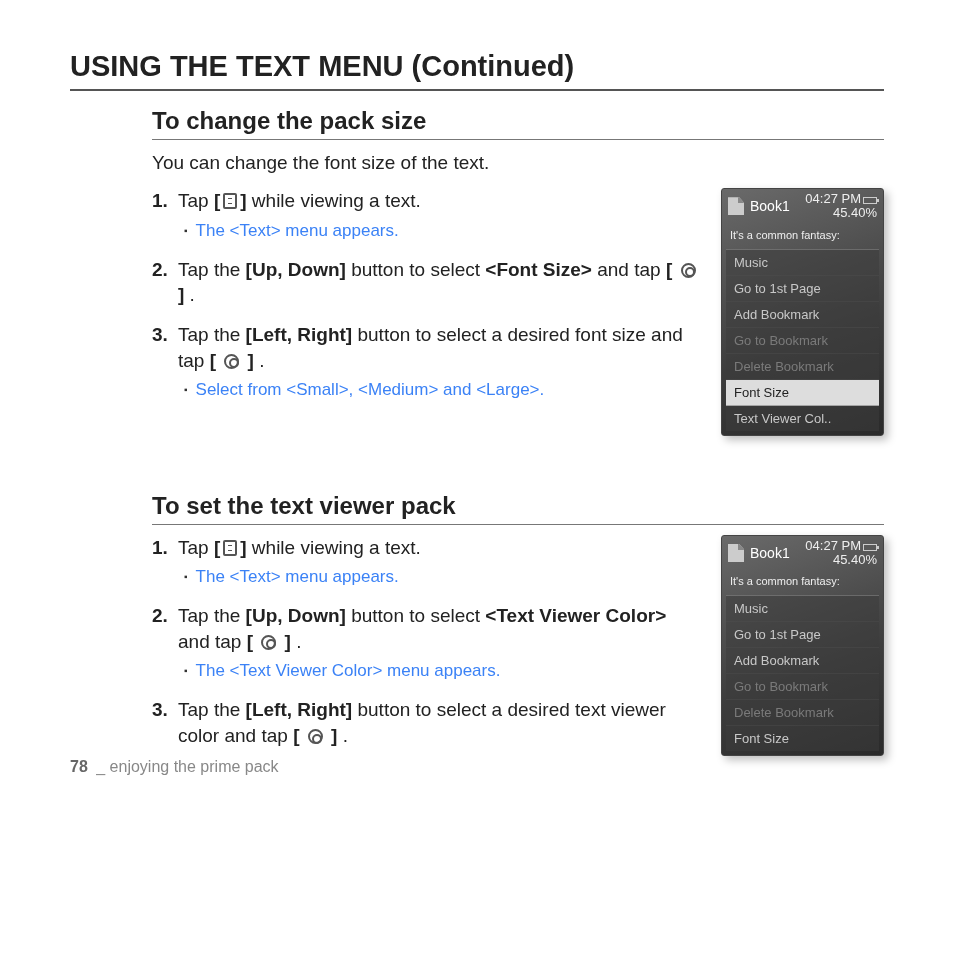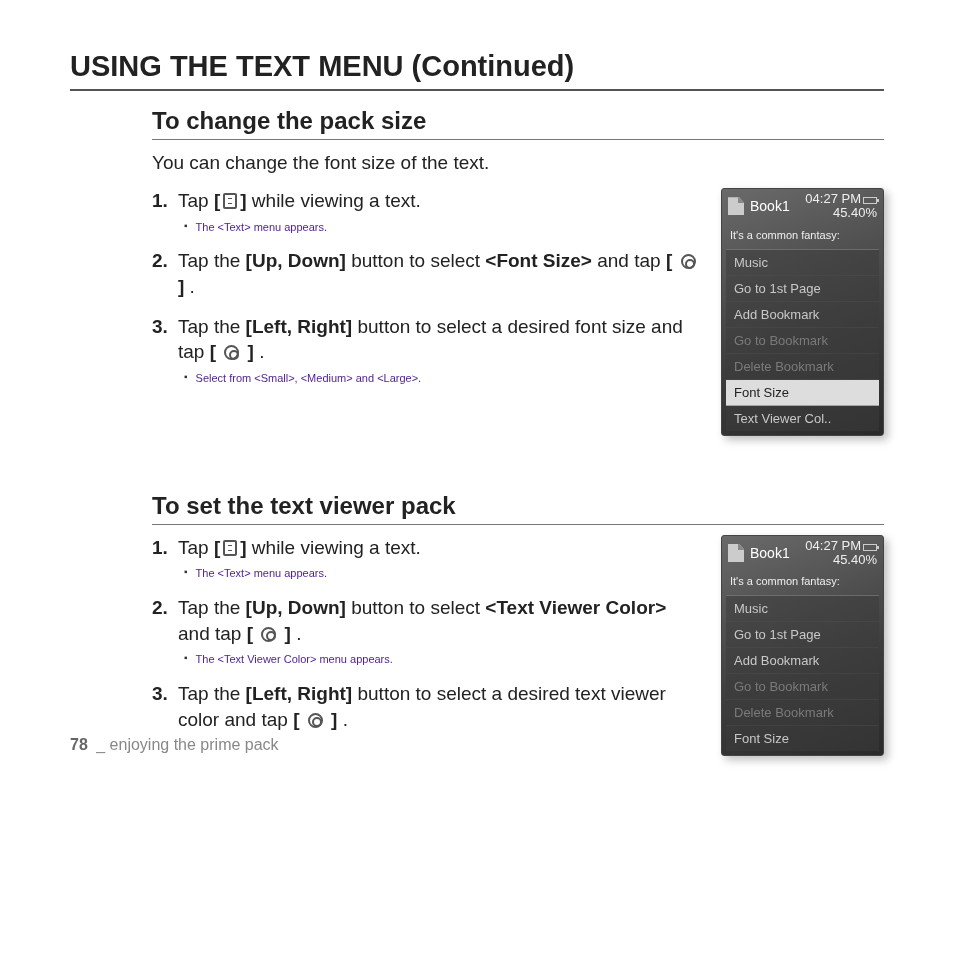--- a/index.html
+++ b/index.html
@@ -61,22 +61,22 @@
   ol.main-steps > li .num {
     position: absolute;
     left: 0;
     top: 0;
     font-weight: bold;
   }
   ul.sub {
     list-style: none;
     padding: 0;
     margin: 6px 0 0 6px;
-    font-size: 11px;
-    color: #4c1d95;
+    font-size: 17px;
+    color: #3b82f6;
   }
   ul.sub li::before {
     content: "▪";
     font-size: 10px;
     color: #333;
     margin-right: 8px;
     position: relative;
     top: -2px;
   }
   .b { font-weight: bold; }
@@ -188,21 +188,21 @@
   }
   .menu-item.sel {
     background: #ddd;
     color: #222;
   }
   .menu-panel .menu-item:last-child { border-bottom: none; }
 
   .footer {
     position: absolute;
     left: 70px;
-    bottom: 32px;
+    bottom: 17px;
     font-size: 16px;
     color: #888;
   }
   .footer .pg { color:#666; font-weight:bold; margin-right:4px; }
   .spacer-section { height: 40px; }
 </style>
 </head>
 <body>
 
 <div class="page">

